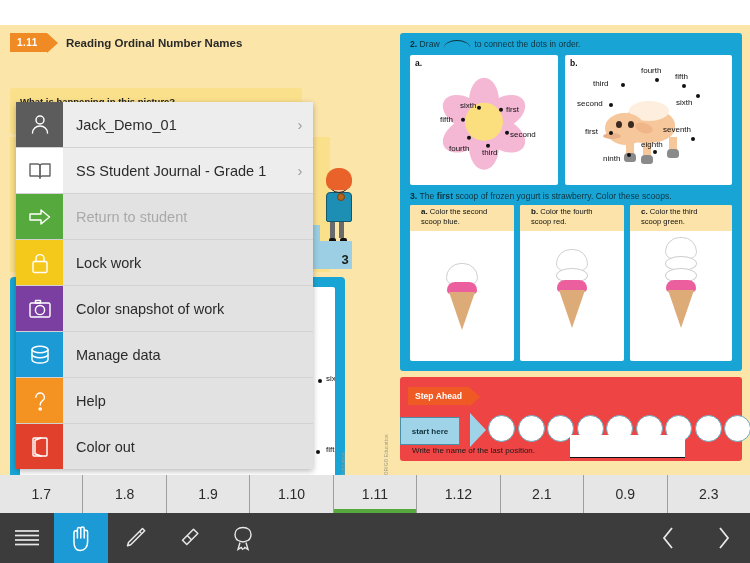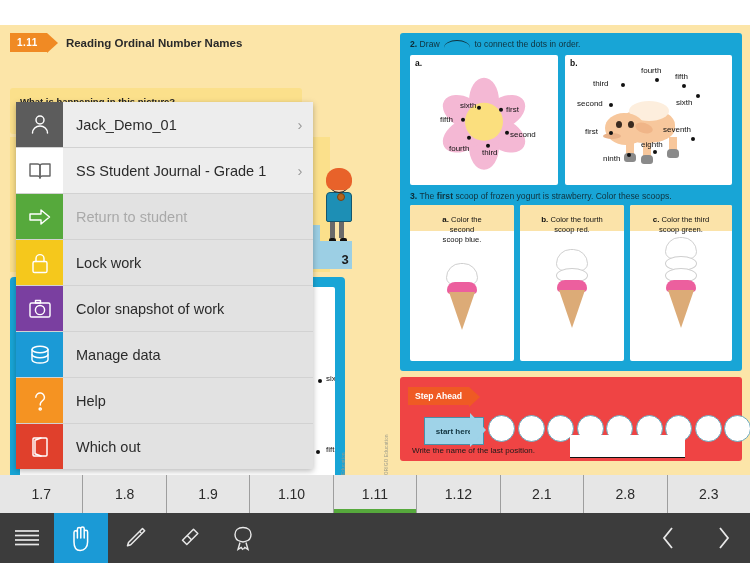--- a/index.html
+++ b/index.html
@@ -93,37 +93,37 @@
   .lamb .lwool{position:absolute;left:30px;top:2px;width:40px;height:20px;border-radius:50%;background:#fdeedd;}
   .lamb .lface{position:absolute;left:6px;top:14px;width:40px;height:32px;border-radius:50% 54% 50% 56%;background:#f7c79c;}
   .lamb .eye{position:absolute;width:6px;height:7px;border-radius:50%;background:#3a2a1f;}
   .lamb .ear{position:absolute;width:18px;height:10px;border-radius:50%;background:#f0b588;}
   .lamb .leg{position:absolute;width:8px;height:16px;background:#f7c79c;}
   .lamb .hoof{position:absolute;width:12px;height:9px;border-radius:4px 4px 3px 3px;background:#8a8a8a;}
   .lamb .muzzle{position:absolute;left:4px;top:34px;width:18px;height:6px;border-radius:50%;background:#e8b289;}
 
   
   .ic-head{position:absolute;left:0;top:0;right:0;height:26px;background:#fbe3a9;}
-  .ic-head p{margin:8px;padding:2px 11px 0;font-size:7.6px;text-align:center;color:#111;line-height:1.3;}
+  .ic-head p{margin:0;padding:2px 11px 0;font-size:7.6px;text-align:left;color:#111;line-height:1.3;}
   .ic-head p b{font-size:8px;}
   .cone{position:absolute;left:50%;transform:translateX(-50%);}
   .cone .ctri{width:0;height:0;border-left:13px solid transparent;border-right:13px solid transparent;border-top:38px solid #dcab77;margin:0 auto;}
   .cone .pink{width:30px;height:12px;border-radius:8px 8px 4px 4px;background:#ec5f9e;margin:0 auto -2px;}
   .cone .scoop{width:30px;height:13px;border-radius:50%;background:#fff;border:1px solid #cfcfcf;margin:0 auto -3px;}
   .cone .scooptop{width:30px;height:20px;border-radius:16px 16px 8px 8px;background:#fff;border:1px solid #cfcfcf;margin:0 auto -3px;}
 
   
   .step{position:absolute;left:48px;top:352px;width:342px;height:84px;background:#ef4444;border-radius:3px;}
   .sa-badge{position:absolute;left:8px;top:10px;background:#ef5a24;color:#fff;font-size:8.6px;font-weight:bold;padding:4px 7px;}
   .sa-badge:after{content:"";position:absolute;left:100%;top:0;width:0;height:0;
     border-top:10.5px solid transparent;border-bottom:10.5px solid transparent;border-left:11px solid #ef5a24;}
   .sa-text{position:absolute;left:100px;top:8px;right:6px;font-size:7.8px;color:#1a1a1a;line-height:1.45;}
   .sa-text b{font-weight:bold;}
   .smiley{display:inline-block;width:8px;height:8px;border-radius:50%;background:#3aa2c9;vertical-align:-1px;margin:0 1px;}
-  .sa-start{position:absolute;left:24px;top:40px;width:58px;height:26px;background:#9fd3e8;border:1px solid #4a8fa8;
+  .sa-start{position:absolute;left:0;top:40px;width:58px;height:26px;background:#9fd3e8;border:1px solid #4a8fa8;
             display:flex;align-items:center;justify-content:center;font-size:8px;font-weight:bold;color:#10323d;}
   .sa-arrow{position:absolute;left:70px;top:36px;width:0;height:0;border-top:17px solid transparent;border-bottom:17px solid transparent;border-left:16px solid #9fd3e8;}
   .sa-circles{position:absolute;left:88px;top:38px;display:flex;gap:2.5px;}
   .sa-circles i{display:block;width:25px;height:25px;border-radius:50%;background:#fff;border:1.3px solid #6aa8bd;}
   .sa-last{position:absolute;left:12px;bottom:6px;font-size:8px;color:#1a1a1a;}
   .sa-blank{position:absolute;left:170px;bottom:3px;width:115px;height:22px;background:#fff;border-bottom:1.5px solid #111;}
 
   
   .menu{position:absolute;left:16px;top:102px;width:297px;z-index:40;
         box-shadow:0 2px 6px rgba(0,0,0,.28);}
@@ -454,34 +454,34 @@
       </div>
       <div class="mi">
         <div class="tile red">
           <svg width="26" height="26" viewBox="0 0 26 26">
             <g fill="none" stroke="#ffffff" stroke-width="1.45" stroke-linejoin="round" stroke-linecap="round">
               <rect x="6" y="4" width="14" height="18" rx="1"></rect>
               <path d="M14 4l-6 2.2v13.6L14 22"></path>
             </g>
           </svg>
         </div>
-        <div class="lbl">Which out</div>
+        <div class="lbl">Color out</div>
         <div class="chev"></div>
       </div>
     </div>
 
   <div class="tabbar" id="tabbar">
       <div class="tab">1.7</div>
       <div class="tab">1.8</div>
       <div class="tab">1.9</div>
       <div class="tab">1.10</div>
       <div class="tab sel">1.11</div>
       <div class="tab">1.12</div>
       <div class="tab">2.1</div>
-      <div class="tab">2.8</div>
+      <div class="tab">0.9</div>
       <div class="tab">2.3</div>
     </div>
 
   <div class="toolbar">
     <div class="tool">
       <svg width="26" height="18" viewBox="0 0 26 18">
         <g stroke="#e8e8e8" stroke-width="1.7">
           <line x1="1" y1="2" x2="25" y2="2"></line>
             <line x1="1" y1="6.5" x2="25" y2="6.5"></line>
           <line x1="1" y1="11" x2="25" y2="11"></line>

